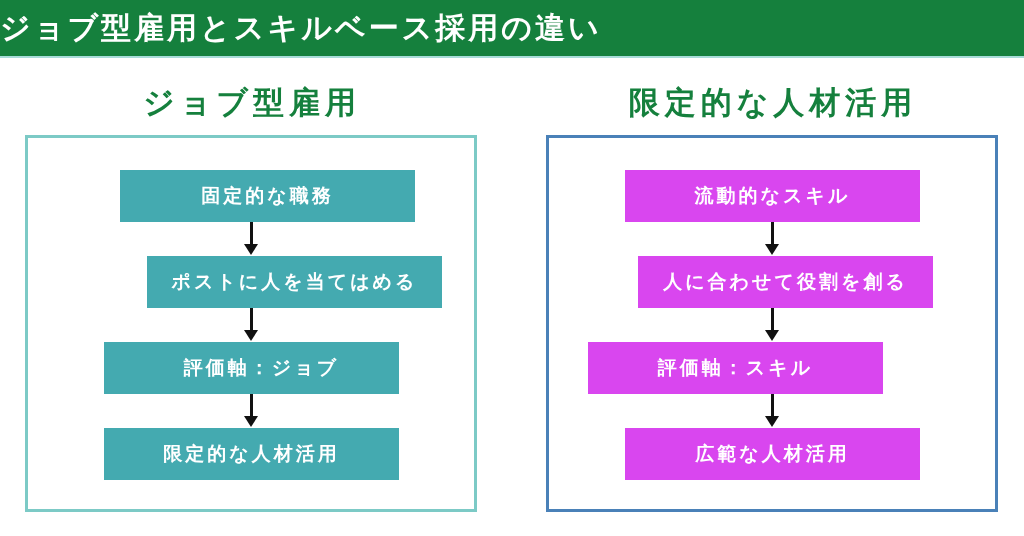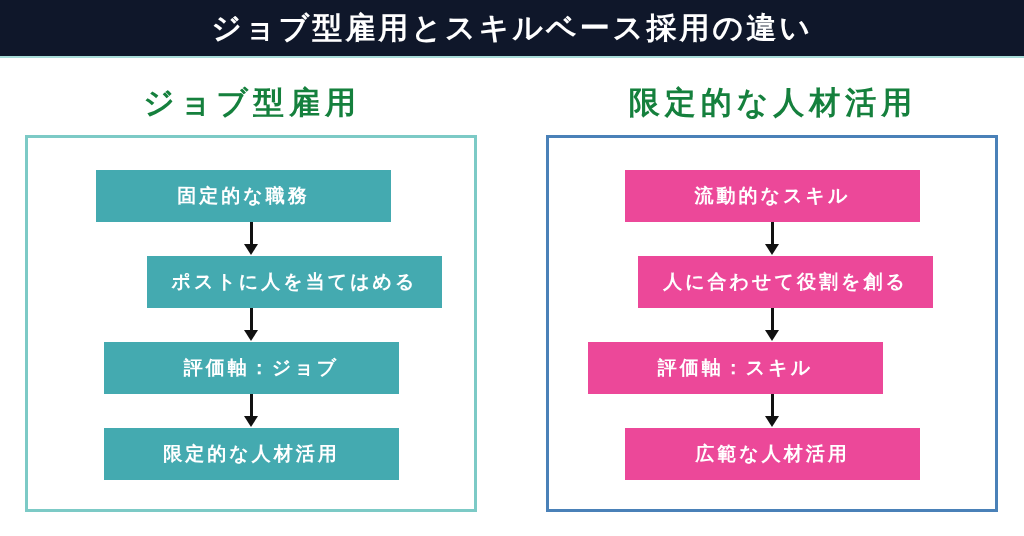--- a/index.html
+++ b/index.html
@@ -3,23 +3,23 @@
   <meta charset="utf-8">
   <style>
     html, body { margin: 0; padding: 0; }
     body {
       width: 1024px; height: 536px; position: relative; overflow: hidden;
       background: #ffffff;
       font-family: "DejaVu Sans", "Liberation Sans", sans-serif;
     }
     .header {
       position: absolute; left: 0; top: 0; width: 1024px; height: 56px;
-      background: #0f172a;
+      background: #15803d;
       border-bottom: 2px solid #a8dcd9;
-      display: flex; align-items: center; justify-content: center;
+      display: flex; align-items: center; 
     }
     .header-title {
       color: #ffffff; font-size: 30px; font-weight: bold; letter-spacing: 3px;
       line-height: 1;
     }
     .section-title {
       position: absolute; top: 82px; width: 460px; text-align: center;
       color: #15803d; font-size: 31px; font-weight: bold; letter-spacing: 5px;
       line-height: 40px;
     }
@@ -30,21 +30,21 @@
     }
     .frame.left { left: 25px; border-color: #7ccac6; }
     .frame.right { left: 546px; border-color: #4a81b8; }
     .step {
       position: absolute; width: 295px; height: 52px;
       display: flex; align-items: center; justify-content: center;
       color: #ffffff; font-size: 19px; letter-spacing: 3px; font-weight: bold;
       box-sizing: border-box;
     }
     .step.teal { background: #44aab0; }
-    .step.blue { background: #ec4899; }
+    .step.blue { background: #d946ef; }
     .arrow {
       position: absolute; width: 14px; height: 34px;
     }
     .arrow .shaft {
       position: absolute; left: 6px; top: 0; width: 3px; height: 24px; background: #111111;
     }
     .arrow .head {
       position: absolute; left: 0; top: 22px; width: 0; height: 0;
       border-left: 7px solid transparent; border-right: 7px solid transparent;
       border-top: 11px solid #111111;
@@ -53,21 +53,21 @@
 </head>
 <body>
 
 <div class="header">
   <span class="header-title">ジョブ型雇用とスキルベース採用の違い</span>
 </div>
 
 <div class="section-title" style="left:22px;">ジョブ型雇用</div>
 <div class="frame left"></div>
 
-<div class="step teal" style="left:96px; top:170px;">固定的な職務</div>
+<div class="step teal" style="left:120px; top:170px;">固定的な職務</div>
 <div class="arrow" style="left:244px; top:222px;">
     <div class="shaft"></div>
     <div class="head"></div>
   </div>
 <div class="step teal" style="left:104px; top:256px;margin-left:43px;">ポストに人を当てはめる</div>
 <div class="arrow" style="left:244px; top:308px;">
     <div class="shaft"></div>
     <div class="head"></div>
   </div>
 <div class="step teal" style="left:104px; top:342px;padding-left:20px;">評価軸：ジョブ</div>

